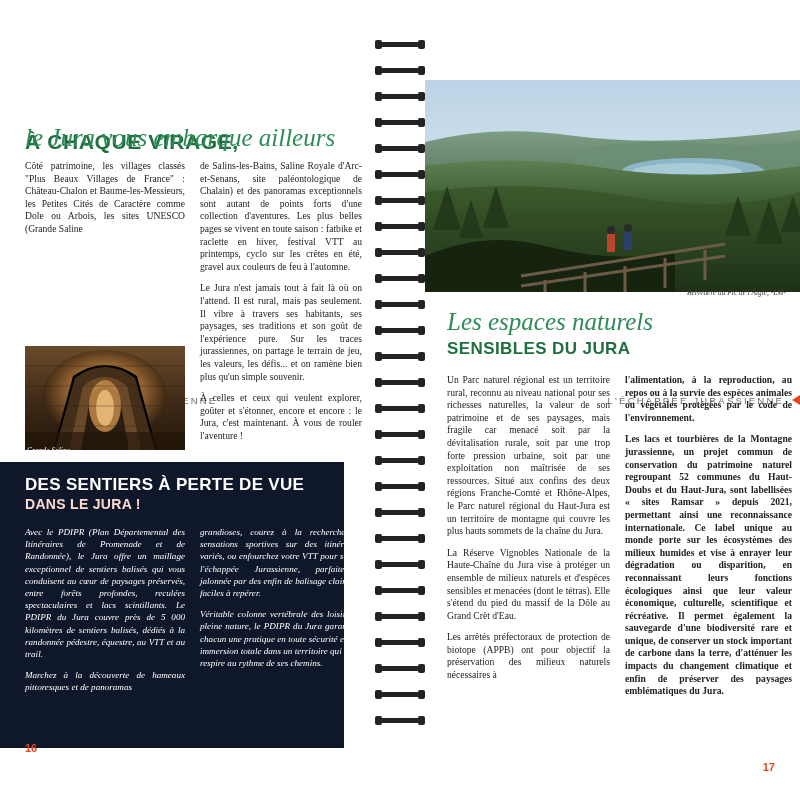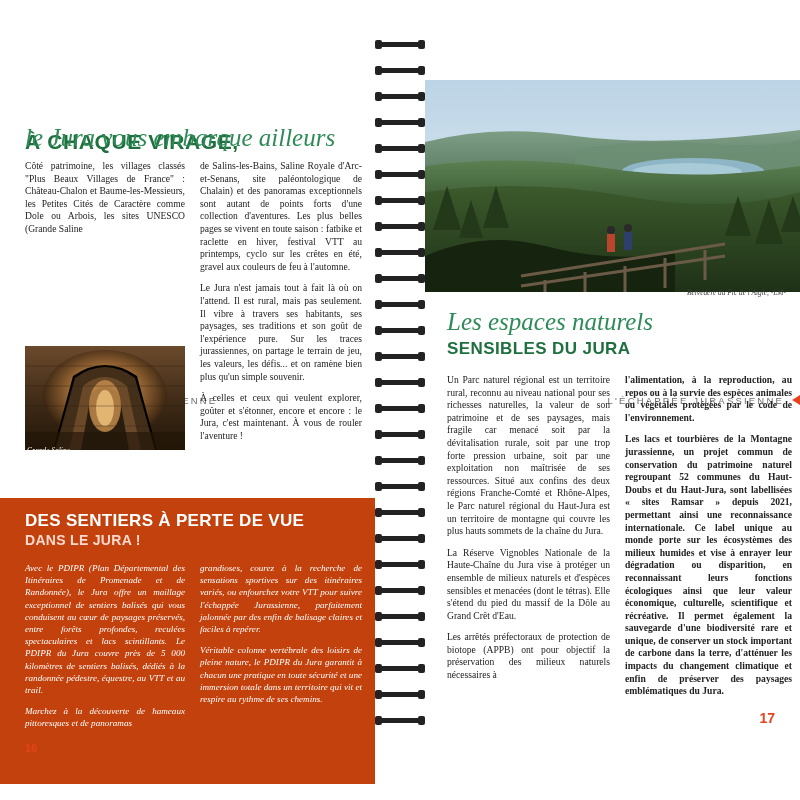--- a/index.html
+++ b/index.html
@@ -28,42 +28,42 @@
 
   .body-col{position:absolute;font-size:9.6px;line-height:12.6px;text-align:justify;color:#222;}
   .body-col p{margin:0 0 9px 0;}
   .colA{left:25px;top:160px;width:160px;}
   .colB{left:200px;top:160px;width:162px;}
 
   .photo-tunnel{position:absolute;left:25px;top:346px;width:160px;height:104px;overflow:hidden;}
   .cap-tunnel{position:absolute;left:27px;top:446px;width:150px;font-family:"Liberation Serif",serif;font-style:italic;font-size:7.4px;line-height:9px;color:#ffffff;}
 
   
-  .redblock{position:absolute;left:0;top:498px;width:375px;height:286px;background:#c2410c;color:#fff;}
+  .redblock{position:absolute;left:0;top:462px;width:344px;height:286px;background:#0f172a;color:#fff;}
   .red-h1{position:absolute;left:25px;top:13px;width:330px;font-family:"Liberation Sans",sans-serif;font-weight:bold;font-size:17px;letter-spacing:.3px;}
   .red-h2{position:absolute;left:25px;top:34px;width:330px;font-family:"Liberation Sans",sans-serif;font-weight:bold;font-size:14px;letter-spacing:.3px;color:#ffd9cd;}
   .red-col{position:absolute;font-family:"Liberation Serif",serif;font-style:italic;font-size:9.1px;line-height:12.2px;text-align:justify;color:#fff;}
   .red-col p{margin:0 0 9px 0;}
   .redA{left:25px;top:64px;width:160px;}
   .redB{left:200px;top:64px;width:162px;}
   .pg-left{position:absolute;left:25px;top:742px;font-family:"Liberation Sans",sans-serif;font-weight:bold;font-size:11px;color:#e4431f;}
 
   
   .right{position:absolute;left:425px;top:0;width:375px;height:800px;}
   .photo-view{position:absolute;left:0;top:80px;width:375px;height:212px;overflow:hidden;}
   .cap-view{position:absolute;right:14px;top:288px;font-family:"Liberation Serif",serif;font-style:italic;font-size:7.4px;color:#3b3b3b;}
 
   .r-title1{position:absolute;left:22px;top:308px;width:345px;font-family:"Liberation Serif",serif;font-style:italic;font-size:25px;color:#2e8b57;}
   .r-title2{position:absolute;left:22px;top:339px;width:345px;font-family:"Liberation Sans",sans-serif;font-weight:bold;font-size:17px;letter-spacing:.4px;color:#1f6f3f;}
 
   .rcol{position:absolute;font-size:9.6px;line-height:12.6px;text-align:justify;color:#222;}
   .rcol p{margin:0 0 9px 0;}
   .rcolA{left:22px;top:374px;width:163px;}
   .rcolB{left:200px;top:374px;width:167px;font-weight:bold;}
-  .pg-right{position:absolute;right:25px;top:710px;font-family:"Liberation Sans",sans-serif;font-weight:bold;font-size:14px;color:#e4431f;}
+  .pg-right{position:absolute;right:25px;top:761px;font-family:"Liberation Sans",sans-serif;font-weight:bold;font-size:11px;color:#e4431f;}
 </style>
 </head>
 <body>
 
 <div class="page">
 
   <div class="runhead left">
     <span class="tri r"></span>
     <span>L'ÉCHAPPÉE JURASSIENNE</span>
   </div>

